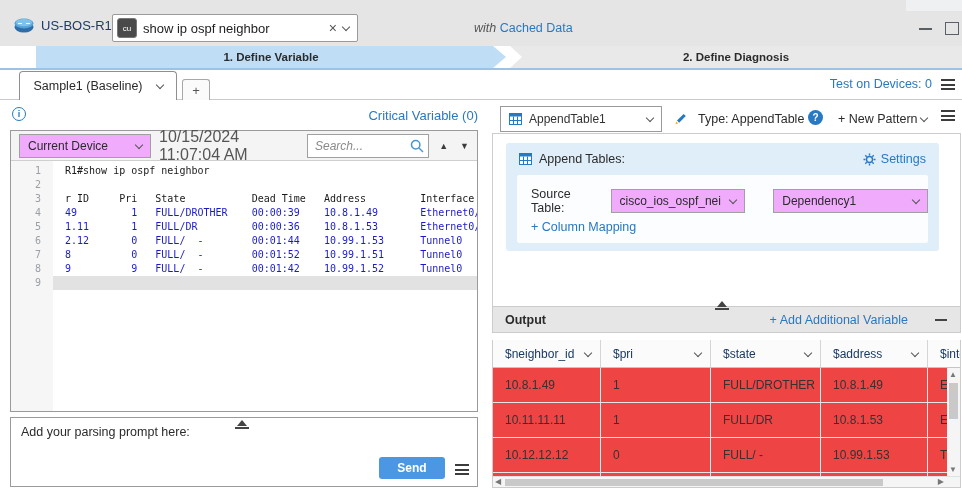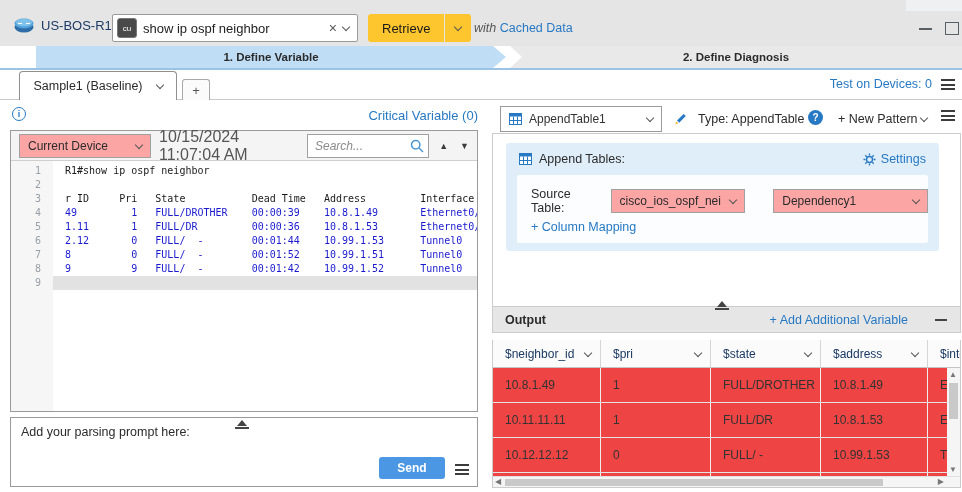--- a/index.html
+++ b/index.html
@@ -54,21 +54,21 @@
   .test-devices { position:absolute; right:30px; top:7px; }
   .tabrow .hamburger { position:absolute; right:7px; top:9px; cursor:pointer; }
 
   
   .info-icon { position:absolute; left:12px; top:107px; width:14px; height:14px; border:1.2px solid #2779c4; border-radius:50%;
                color:#2779c4; font-size:9px; font-weight:bold; display:flex; align-items:center; justify-content:center; cursor:pointer; }
   .critical-var { position:absolute; right:484px; top:108px; font-size:13px; }
 
   .sample-panel { position:absolute; left:10px; top:130px; width:468px; height:282px; border:1px solid #9a9a9a; background:#fff; }
   .ltoolbar { height:30px; background:#f4f4f4; border-bottom:1px solid #cfcfcf; display:flex; align-items:center; padding:0 8px; gap:8px; }
-  .sel { height:24px; border:1px solid #a0a0a0; background:#fca5a5; display:flex; align-items:center;
+  .sel { height:24px; border:1px solid #a0a0a0; background:#f0abfc; display:flex; align-items:center;
          justify-content:space-between; padding:0 8px; font-size:12px; color:#2b2b2b; cursor:pointer; }
   .dev-sel { width:132px; }
   .timestamp { font-size:16px; color:#555; width:140px; }
   .searchbox { position:relative; width:122px; height:24px; }
   .searchbox input { width:100%; height:100%; border:1px solid #a0a0a0; padding:0 24px 0 7px; font-size:12px;
                      font-family:"Liberation Sans",sans-serif; outline:none; }
   .searchbox input::placeholder { font-style:italic; color:#8a8a8a; }
   .searchbox svg { position:absolute; right:5px; top:5px; }
   .updown { margin-left:auto; display:flex; gap:12px; }
   .updown span { font-size:9px; color:#3c3c3c; cursor:pointer; }
@@ -150,26 +150,20 @@
       <path d="M4 6.5h4M12 6.5h4" stroke="#fff" stroke-width="1.2"></path>
     </svg>
     <span class="device-name">US-BOS-R1</span>
   </div>
   <div class="cmdbox">
     <span class="cu-icon">cu</span>
     <input class="cmd-input" value="show ip ospf neighbor" style="">
     <span class="x-icon">×</span>
     <span class="chev"></span>
   </div>
-  <div class="retrieve-wrap">
-    <div class="retrieve-main">Retrieve</div>
-    <div class="retrieve-drop">
-        <span class="chev"></span>
-      </div>
-  </div>
   <div class="with-wrap">
     <span class="w">with</span>
     <span class="blue-link">Cached Data</span>
   </div>
   <div class="win-min"></div>
   <div class="win-max"></div>
 </div>
 
 <div class="stepbar">
   <div class="step1">1. Define Variable</div>

